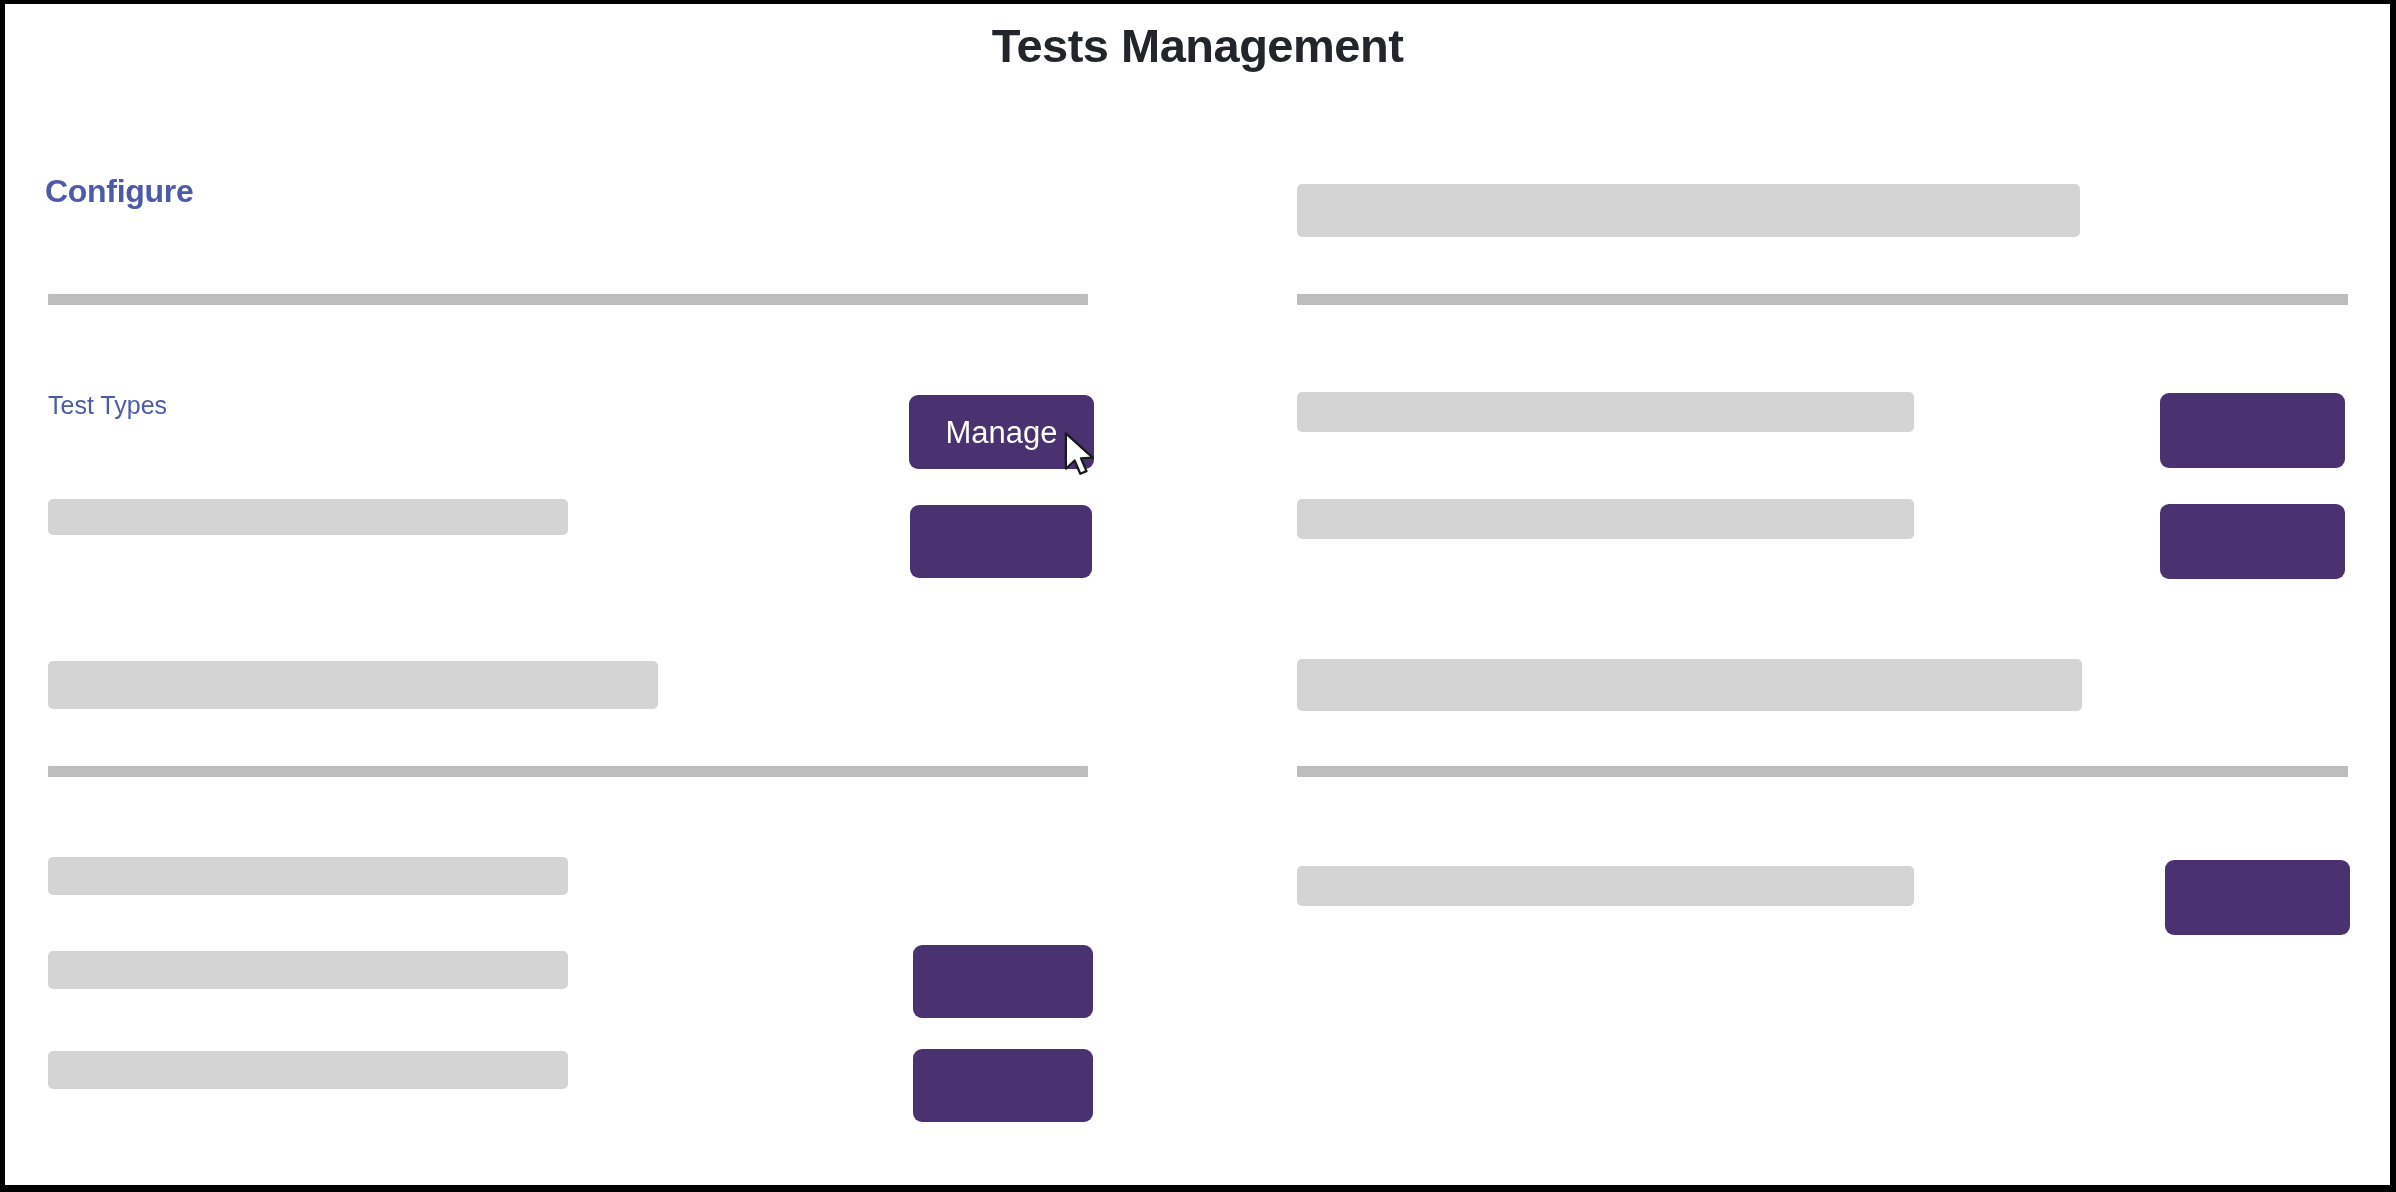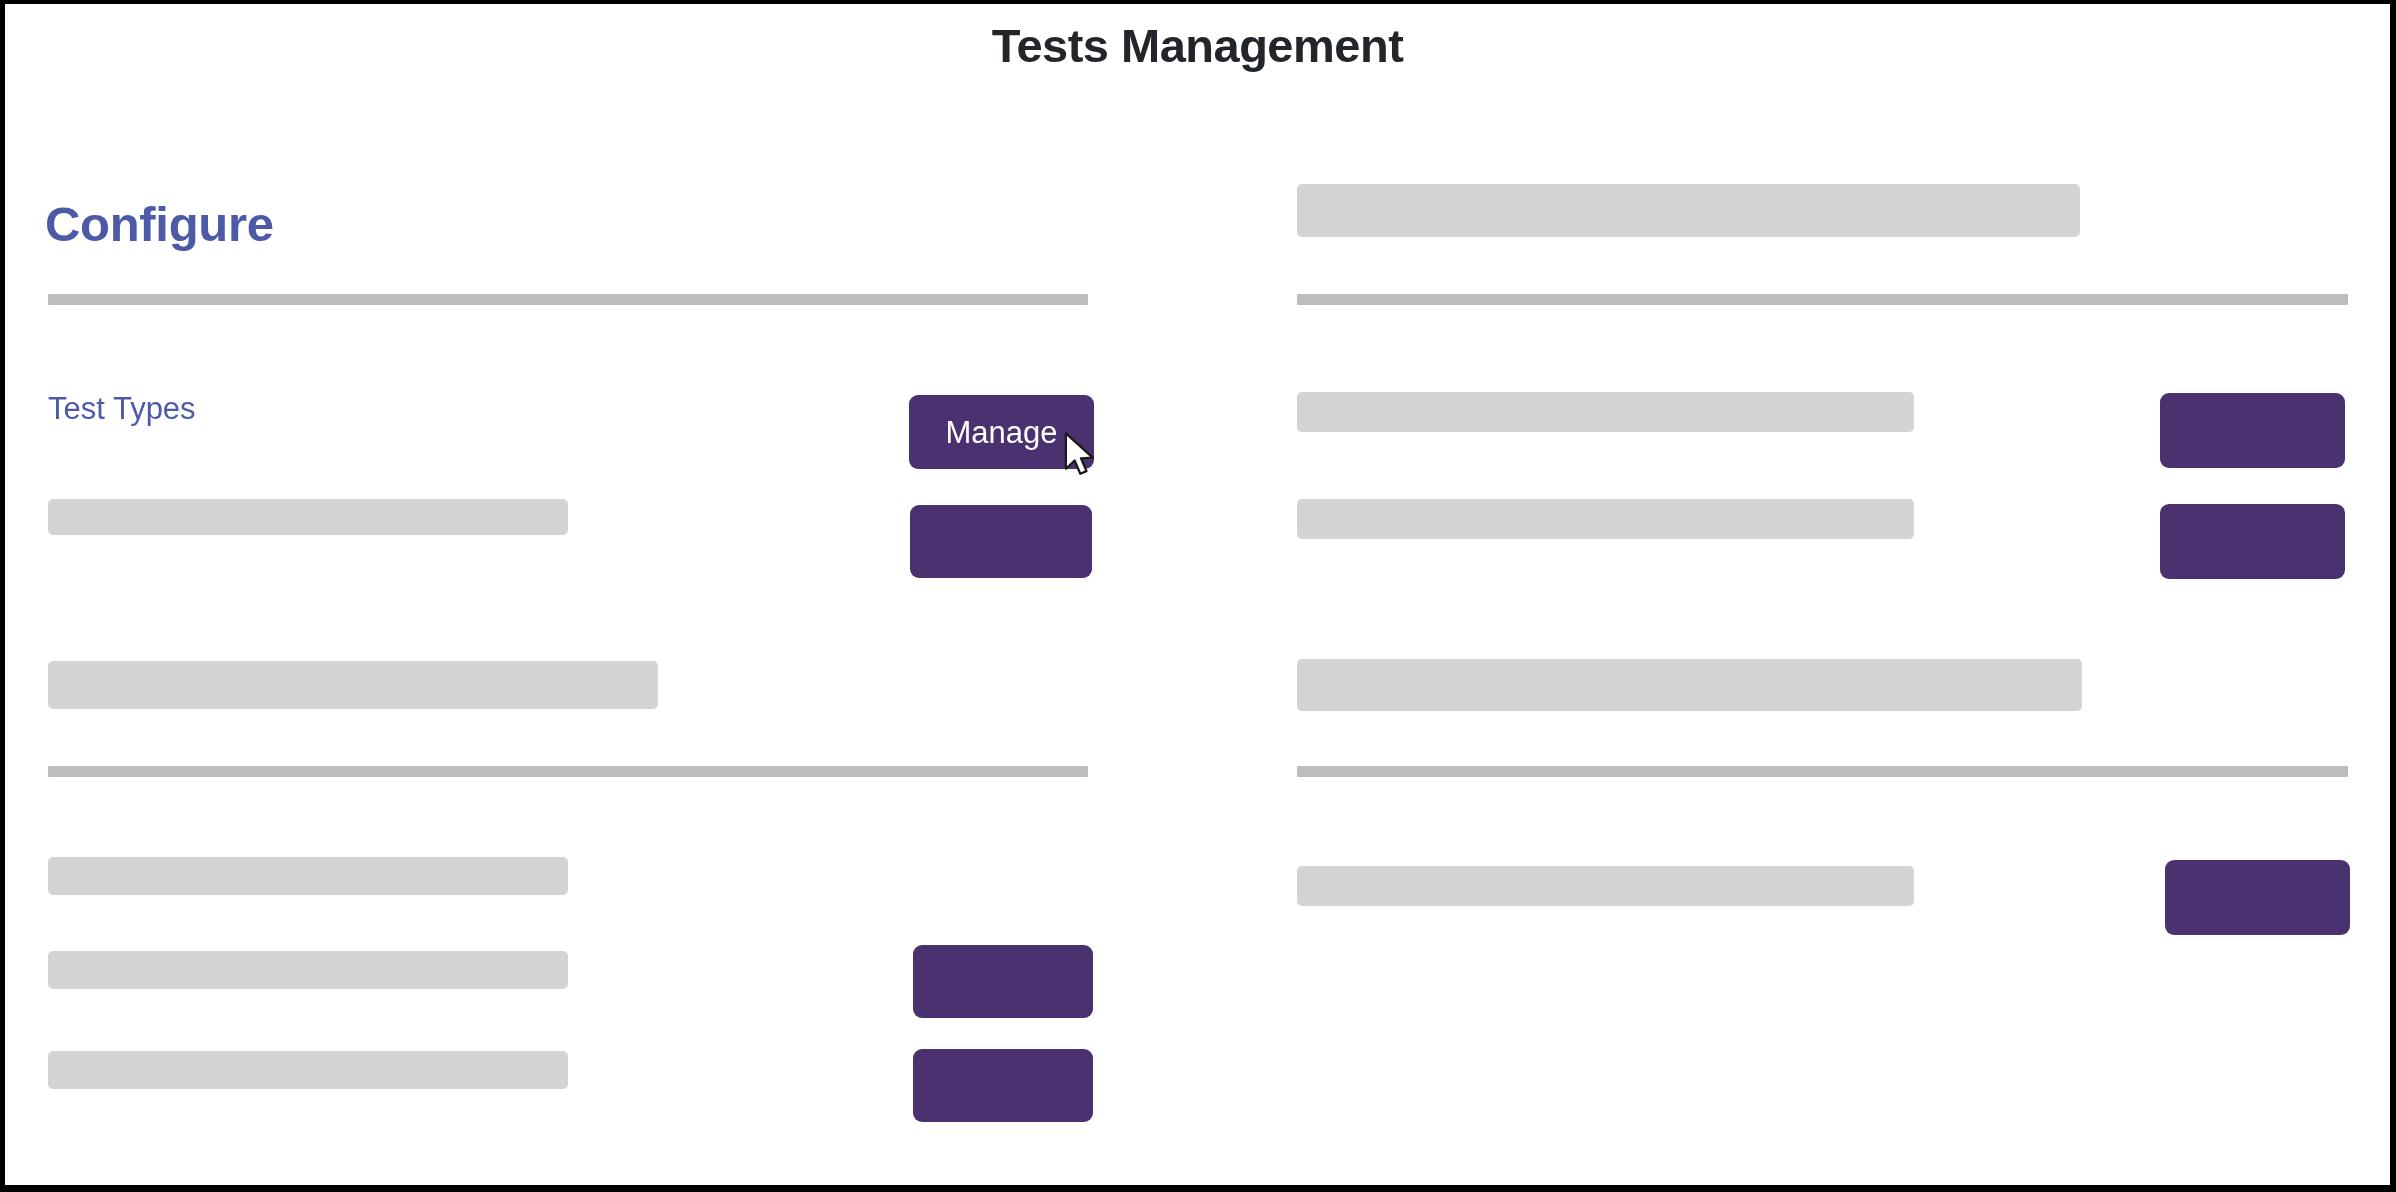--- a/index.html
+++ b/index.html
@@ -45,31 +45,30 @@
     line-height: 1.2;
   }
 
   
   .col-left  { position: absolute; left: 40px;   top: 0; width: 1050px; height: 100%; }
   .col-right { position: absolute; left: 1292px; top: 0; width: 1055px; height: 100%; }
 
   
   .section-heading {
     position: absolute;
-    font-size: 49px;
+    font-size: 32px;
     font-weight: 700;
     color: #4c5aa8;
     letter-spacing: -0.3px;
     line-height: 1.1;
     white-space: nowrap;
-    margin-top: 24px;
   }
   .sub-heading {
     position: absolute;
-    font-size: 31px;
+    font-size: 25px;
     font-weight: 400;
     color: #4c5aa8;
     letter-spacing: 0px;
     line-height: 1.1;
     white-space: nowrap;
   }
 
   
   .skel {
     position: absolute;

